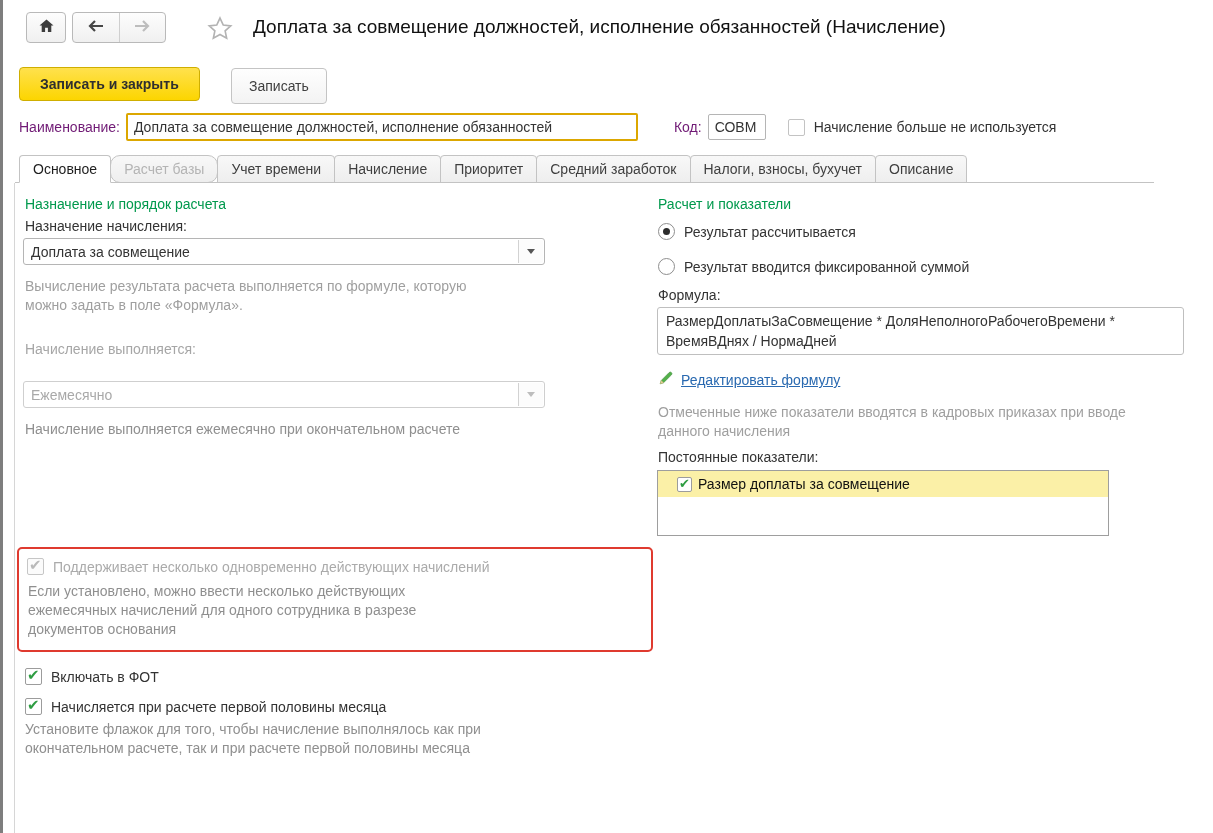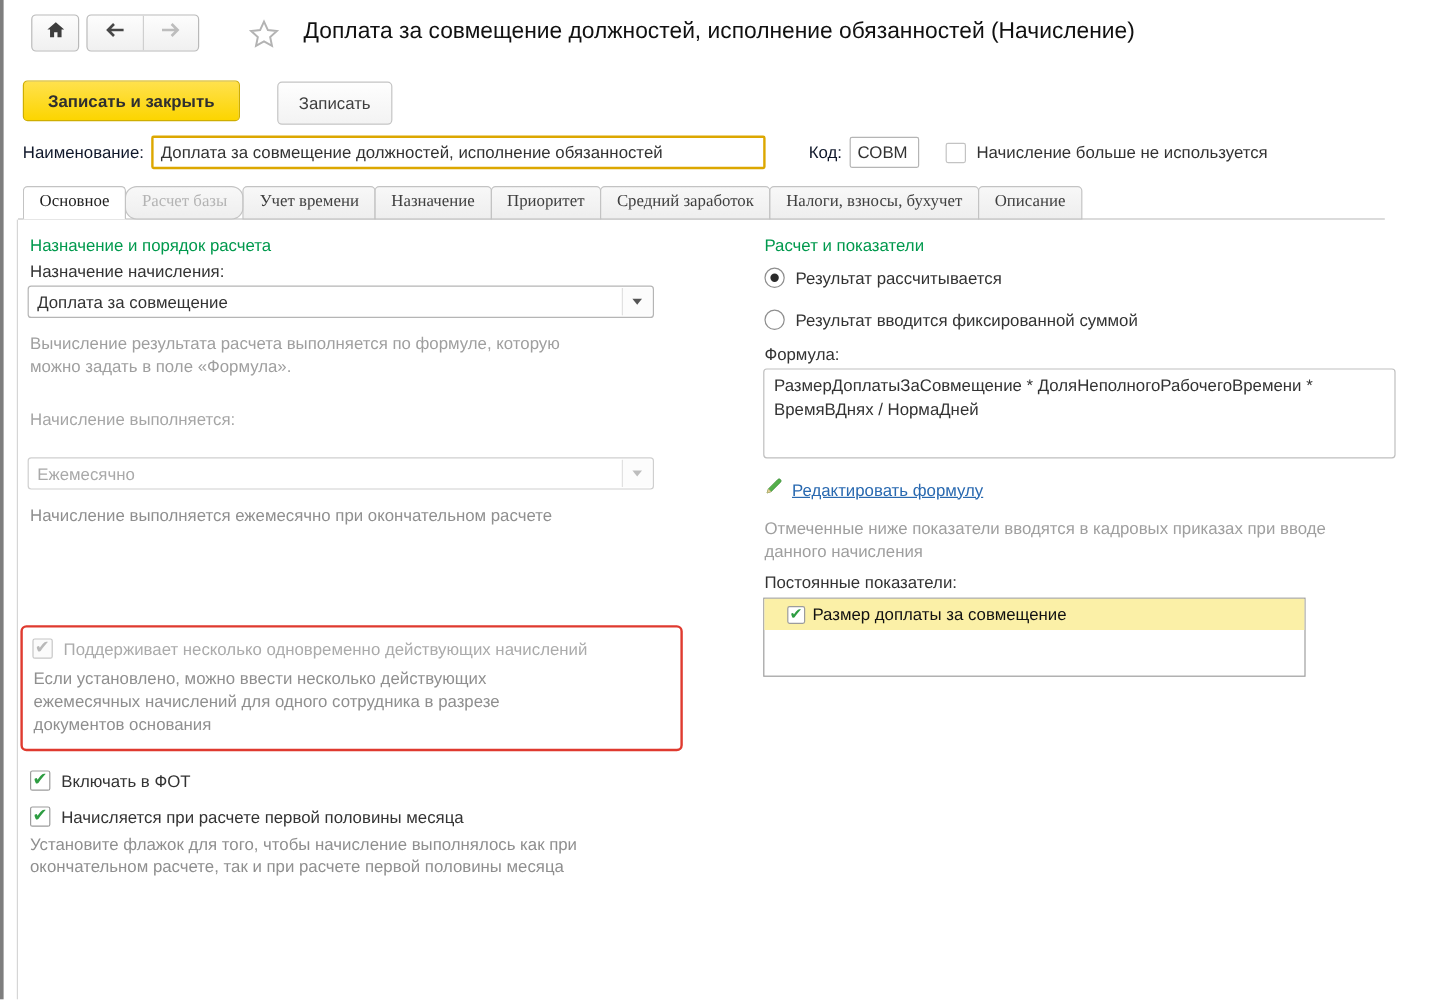--- a/index.html
+++ b/index.html
@@ -21,21 +21,21 @@
 
   
   .btn { display:inline-flex; align-items:center; justify-content:center; border-radius:4px; font-size:14px; cursor:pointer; }
   .btn-primary { position:absolute; left:16px; top:67px; height:34px; padding:0 20px;
                  background:linear-gradient(#ffe14d,#fcd500); border:1px solid #cfae00; font-weight:bold; color:#2f2f2f; }
   .btn-plain { position:absolute; left:228px; top:68px; height:32px; padding:17px 17px;
                background:linear-gradient(#fefefe,#f3f3f3); border:1px solid #c4c4c4; color:#3f3f3f; }
 
   
   .name-row { position:absolute; left:16px; top:112px; height:30px; display:flex; align-items:center; }
-  .lbl { font-size:14px; color:#0f172a; white-space:nowrap; }
+  .lbl { font-size:14px; color:#701a75; white-space:nowrap; }
   .input { font-family:inherit; font-size:14px; color:#333; border:1px solid #b5b5b5; border-radius:2px; height:26px; padding:0 6px; background:#fff; }
   .input.focused { border:2px solid #dca700; height:28px; }
   .name-input { width:512px; margin-left:6px; }
   .code-lbl { margin-left:36px; }
   .code-input { width:58px; margin-left:6px; }
 
   
   .cb { width:17px; height:17px; border:1px solid #9c9c9c; border-radius:2px; background:#fff; position:relative; flex:0 0 auto; cursor:pointer; }
   .cb.small { width:15px; height:15px; }
   .cb.checked::after { content:"\2714"; position:absolute; left:1px; top:-3px; font-size:15px; font-weight:bold; color:#2e9d42; }
@@ -44,59 +44,59 @@
   .cb.disabled { border-color:#c6c6c6; background:#fbfbfb; cursor:default; }
   .cb.disabled.checked::after { color:#b9b9b9; }
   .check-row { display:flex; align-items:center; gap:9px; }
   .radio { width:17px; height:17px; border:1px solid #8e8e8e; border-radius:50%; background:#fff; position:relative; flex:0 0 auto; cursor:pointer; }
   .radio.selected::after { content:""; position:absolute; left:4px; top:4px; width:7px; height:7px; border-radius:50%; background:#2b2b2b; }
 
   
   .tabbar { position:absolute; left:16px; top:155px; display:flex; z-index:2; }
   .tab { height:28px; display:flex; align-items:center; padding:12px 13px; margin-right:-1px;
          background:linear-gradient(#f8f8f8,#eeeeee); border:1px solid #c3c3c3; border-radius:4px 4px 0 0;
-         font-size:14px; color:#3f3f3f; cursor:pointer; white-space:nowrap;font-family:Liberation Serif, serif; }
+         font-size:14px; color:#3f3f3f; cursor:pointer; white-space:nowrap; }
   .tab.active { background:#fff; color:#1e1e1e; position:relative; z-index:3; border-bottom:1px solid #fff; }
   .tab.disabled { color:#b4b4b4; cursor:default;border-radius:10px; }
   .tabline { position:absolute; left:12px; top:182px; width:1139px; height:1px; background:#c3c3c3; }
   .panel-edge { position:absolute; left:11px; top:183px; width:1px; height:650px; background:#d6d6d6; }
 
   
   .col-left  { position:absolute; left:14px;  top:196px; width:534px; }
-  .col-right { position:absolute; left:633px; top:196px; width:527px; }
+  .col-right { position:absolute; left:654px; top:196px; width:527px; }
   .section-title { font-size:14px; color:#00994d; margin-left:8px; }
   .field-label { font-size:14px; color:#333; margin:6px 0 0 8px; }
   .field-label.dim { color:#a6a6a6; margin-top:26px; }
   .hint { font-size:14px; line-height:19px; color:#8f8f8f; margin:12px 0 0 8px; }
   .hint.lighter { color:#9f9f9f; }
 
   .combo { position:relative; margin:4px 0 0 6px; width:522px; height:27px; border:1px solid #b5b5b5; border-radius:3px;
            display:flex; align-items:center; padding:0 32px 0 7px; font-size:14px; color:#333; background:#fff; cursor:pointer; }
   .combo .arrow-box { position:absolute; right:1px; top:1px; bottom:1px; width:25px; border-left:1px solid #d2d2d2;
                       border-radius:0 2px 2px 0; background:#fcfcfc; display:flex; align-items:center; justify-content:center; }
   .tri { width:0; height:0; border-left:4px solid transparent; border-right:4px solid transparent; border-top:5px solid #555; }
   .combo.disabled { color:#a9a9a9; border-color:#cfcfcf; cursor:default;margin-top:24px; }
   .combo.disabled .tri { border-top-color:#bdbdbd; }
 
-  .red-box { margin-top:82px; width:552px; border:2px solid #df3a2f; border-radius:5px; padding:9px 8px 11px 8px; }
+  .red-box { margin-top:108px; width:636px; border:2px solid #df3a2f; border-radius:5px; padding:9px 8px 11px 8px; }
   .red-box .check-row { margin-left:0; }
   .red-box .cb-label { font-size:14px; color:#ababab; }
   .red-box .hint { margin:7px 0 0 1px; width:430px; }
 
   .cb-label { font-size:14px; color:#333; }
   .left-check { margin:16px 0 0 8px; }
   .left-check-2 { margin:13px 0 0 8px; }
   .hint.w470 { width:472px; margin-top:5px; }
 
   .radio-row { display:flex; align-items:center; gap:9px; margin-left:1px; }
   .radio-row .cb-label { color:#333; }
   .r1 { margin-top:11px; }
   .r2 { margin-top:18px; }
   .formula-label { margin:12px 0 0 1px; }
-  .formula-box { margin:4px 0 0 0; width:527px; height:75px; border:1px solid #bfbfbf; border-radius:3px;
+  .formula-box { margin:4px 0 0 0; width:527px; height:48px; border:1px solid #bfbfbf; border-radius:3px;
                  padding:3px 8px; font-size:14px; line-height:20px; color:#333; background:#fff; }
   .link-row { display:flex; align-items:center; gap:7px; margin:15px 0 0 1px; }
   .link { font-size:14px; color:#2969b0; text-decoration:underline; cursor:pointer; }
   .indicators-hint { margin-top:13px; width:482px; margin-left:1px; }
   .indicators-label { margin:8px 0 0 1px; }
   .listbox { margin-top:5px; width:452px; height:66px; border:1px solid #9e9e9e; background:#fff; }
   .list-row { height:26px; display:flex; align-items:center; gap:6px; padding-left:19px; background:#fbf0a7; }
   .list-row .cb-label { color:#111; }
 </style>
 </head>
@@ -145,21 +145,21 @@
     <span class="lbl code-lbl">Код:</span>
     <input class="input code-input" type="text" value="СОВМ" style="">
     <span class="cb light" style="margin-left:22px;"></span>
     <span class="cb-label" style="margin-left:9px;">Начисление больше не используется</span>
   </div>
 
   <div class="tabbar">
     <div class="tab active">Основное</div>
     <div class="tab disabled">Расчет базы</div>
     <div class="tab">Учет времени</div>
-    <div class="tab">Назначение</div>
+    <div class="tab">Начисление</div>
     <div class="tab">Приоритет</div>
     <div class="tab">Средний заработок</div>
     <div class="tab">Налоги, взносы, бухучет</div>
     <div class="tab">Описание</div>
   </div>
   <div class="tabline"></div>
   <div class="panel-edge"></div>
 
   <div class="col-left">
     <div class="section-title">Назначение и порядок расчета</div>

